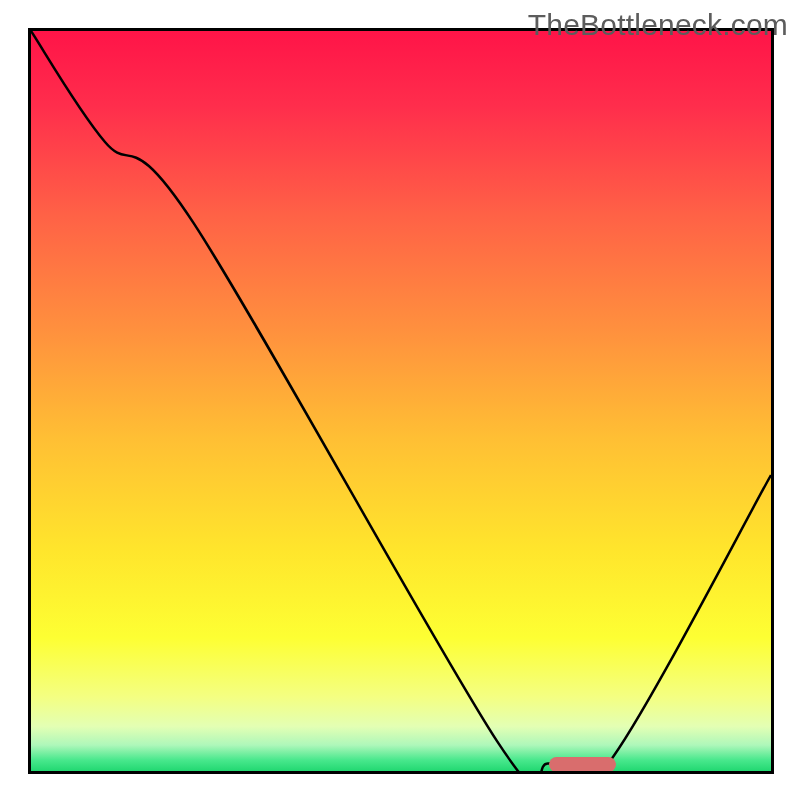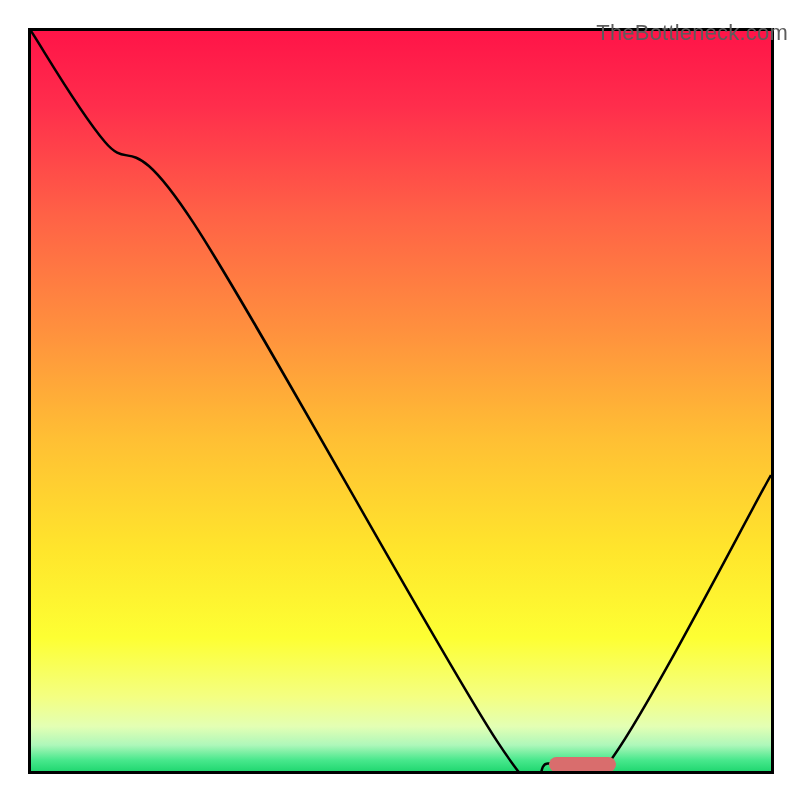--- a/index.html
+++ b/index.html
@@ -5,24 +5,24 @@
   * { margin: 0; padding: 0; box-sizing: border-box; }
   body {
     width: 800px;
     height: 800px;
     background: #ffffff;
     position: relative;
     font-family: Arial, sans-serif;
   }
   .watermark {
     position: absolute;
-    top: 20px;
+    top: 8px;
     right: 12px;
     color: #5c5c5c;
-    font-size: 22px;
+    font-size: 30px;
     font-weight: 500;
     letter-spacing: 0.2px;
     z-index: 10;
   }
   .plot-area {
     position: absolute;
     left: 28px;
     top: 28px;
     width: 746px;
     height: 746px;

